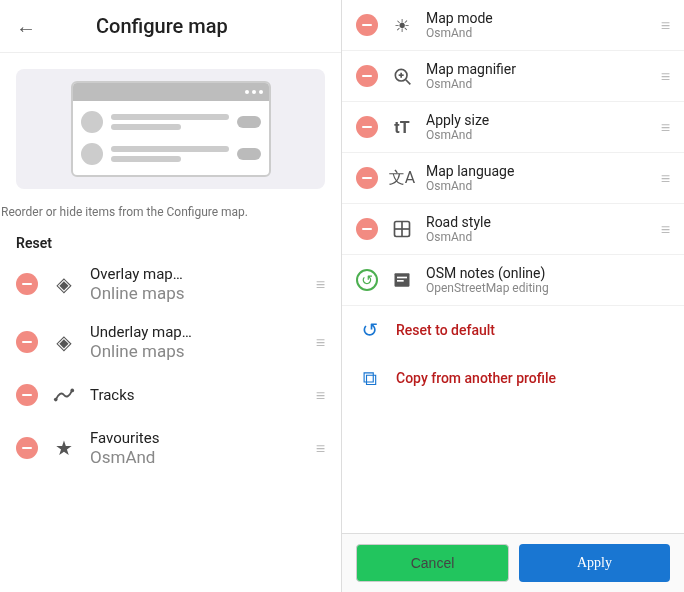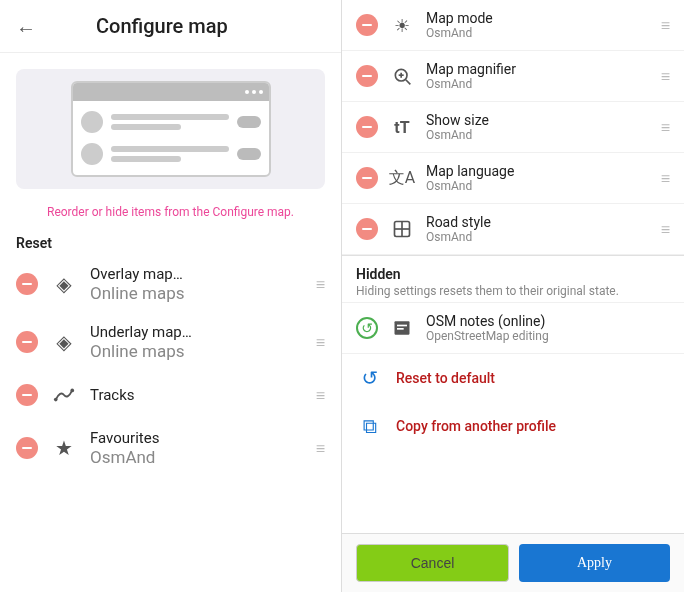--- a/index.html
+++ b/index.html
@@ -96,24 +96,23 @@
       border-radius: 3px;
     }
     .mock-line.short { width: 60%; }
     .mock-toggle {
       width: 24px; height: 12px;
       border-radius: 6px;
       background: #bbb;
     }
 
     .hint-text {
-      margin: 0 16px 8px;
+      margin: 0 1px 8px;
       font-size: 12px;
-      color: #ec4899;
-      text-align: center;
+      color: #737373;
     }
 
     .section-label {
       padding: 8px 16px 4px;
       font-size: 14px;
       font-weight: 600;
       color: #222;
     }
 
     .list-item {
@@ -269,21 +268,21 @@
       display: flex;
       border-top: 1px solid #ddd;
       padding: 10px 14px;
       gap: 10px;
       background: #fafafa;
     }
 
     .cancel-btn {
       flex: 1;
       padding: 10px;
-      background: #84cc16;
+      background: #22c55e;
       border: 1px solid #ccc;
       border-radius: 4px;
       font-size: 14px;
       color: #444;
       cursor: pointer;
       font-weight: 500;
     }
     .apply-btn {
       flex: 1;
       padding: 10px;
@@ -413,21 +412,21 @@
         <div class="right-item-name">Map magnifier</div>
         <div class="right-item-sub">OsmAnd</div>
       </div>
       <span class="right-reorder">≡</span>
     </div>
 
     <div class="right-item">
       <button class="minus-btn"></button>
       <div class="right-item-icon" style="font-weight:bold;font-size:16px;color:#555;">tT</div>
       <div class="right-item-text">
-        <div class="right-item-name">Show size</div>
+        <div class="right-item-name">Apply size</div>
         <div class="right-item-sub">OsmAnd</div>
       </div>
       <span class="right-reorder">≡</span>
     </div>
 
     <div class="right-item">
       <button class="minus-btn"></button>
       <div class="right-item-icon" style="font-size:16px;color:#555;">文A</div>
       <div class="right-item-text">
         <div class="right-item-name">Map language</div>
@@ -445,24 +444,20 @@
           <line x1="12" y1="3" x2="12" y2="21"></line>
         </svg>
       </div>
       <div class="right-item-text">
         <div class="right-item-name">Road style</div>
         <div class="right-item-sub">OsmAnd</div>
       </div>
       <span class="right-reorder">≡</span>
     </div>
 
-    <div class="hidden-section">
-      <div class="hidden-title">Hidden</div>
-      <div class="hidden-hint">Hiding settings resets them to their original state.</div>
-    </div>
 
     <div class="right-item">
       <button class="green-circle-btn">↺</button>
       <div class="right-item-icon">
         <svg width="20" height="20" viewBox="0 0 24 24" fill="#555">
           <rect x="3" y="4" width="18" height="16" rx="1"></rect>
           <rect x="6" y="8" width="12" height="2" fill="#fff"></rect>
           <rect x="6" y="12" width="8" height="2" fill="#fff"></rect>
         </svg>
       </div>

